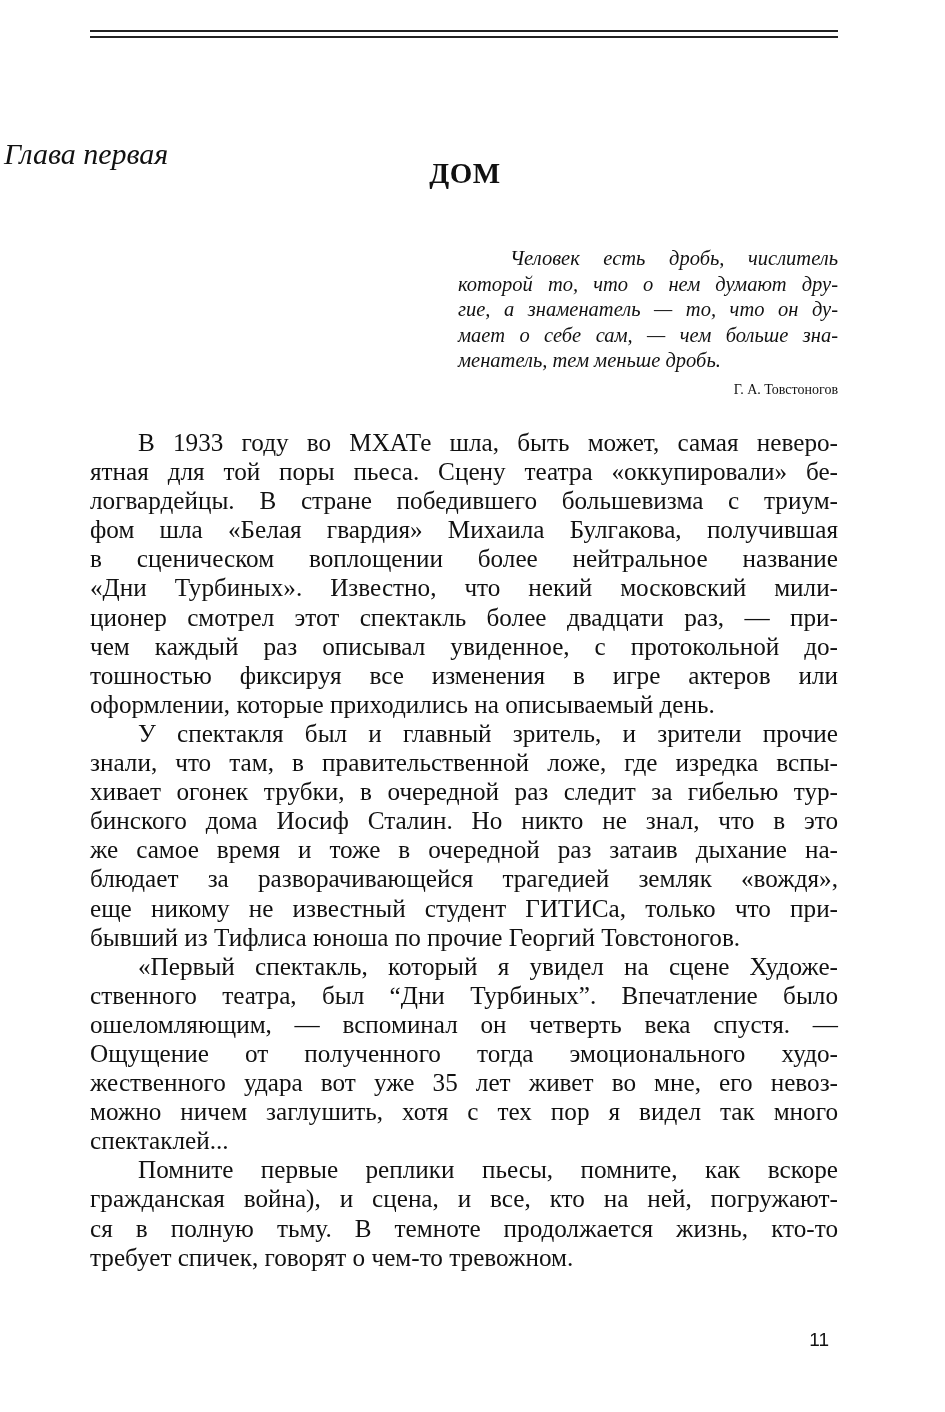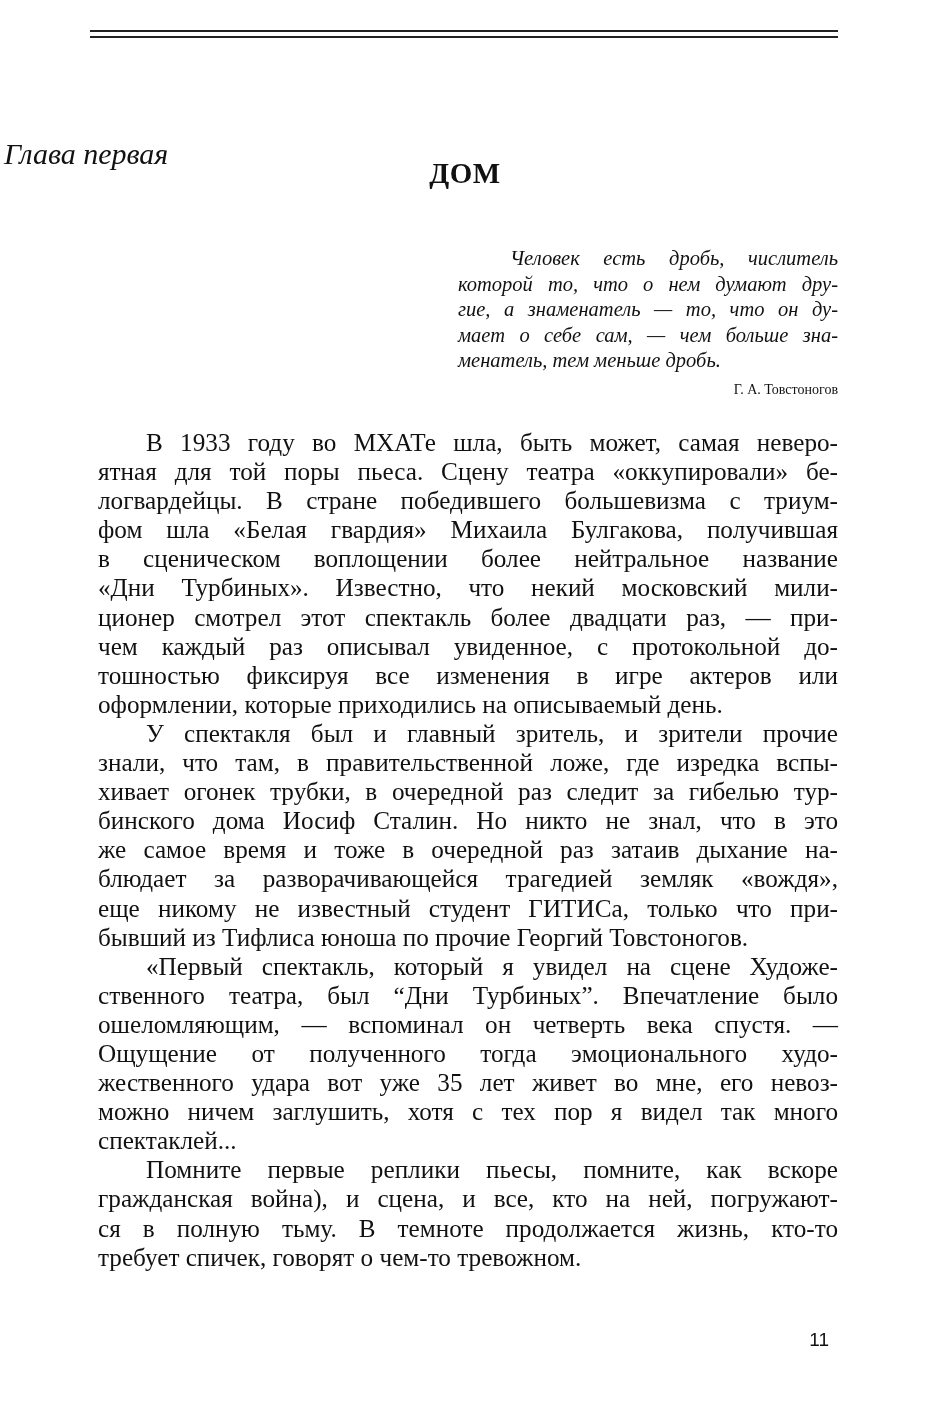--- a/index.html
+++ b/index.html
@@ -77,21 +77,20 @@
       width: 748px;
     }
     .line {
       font-size: 25.2px;
       line-height: 29.1px;
       height: 29.1px;
       text-align: justify;
       text-align-last: justify;
       white-space: nowrap;
       transform-origin: left center;
-      margin-left: 8px;
     }
     .line.indent { padding-left: 48px; }
     .line.last { text-align-last: left; }
 
     .page-number {
       position: absolute;
       top: 1328px;
       right: 116px;
       font-family: "Liberation Sans", "DejaVu Sans", sans-serif;
       font-size: 19px;

